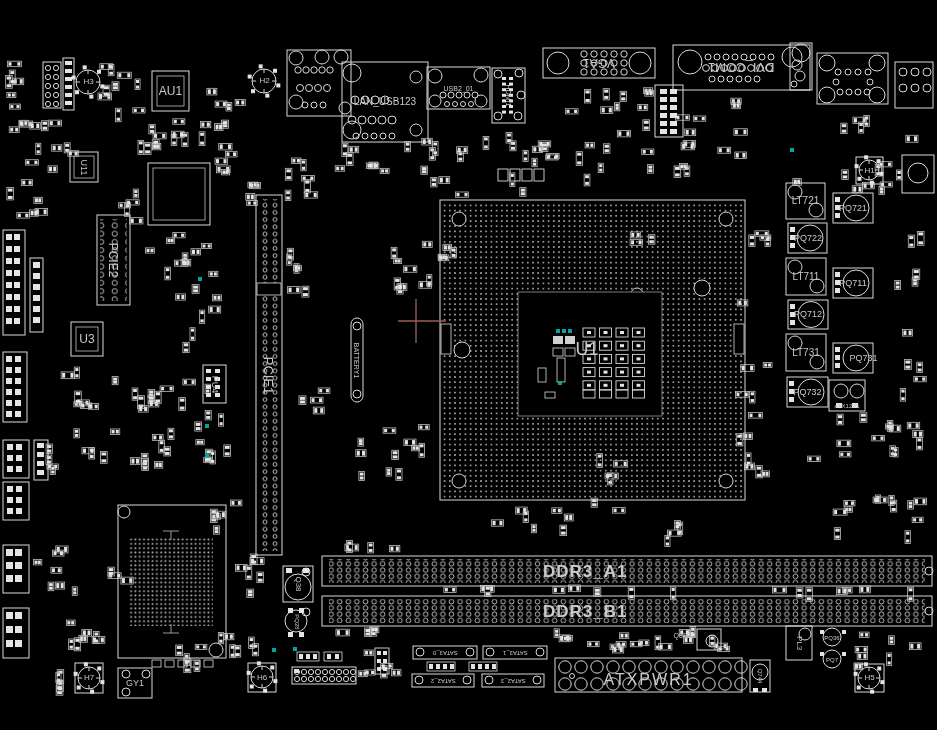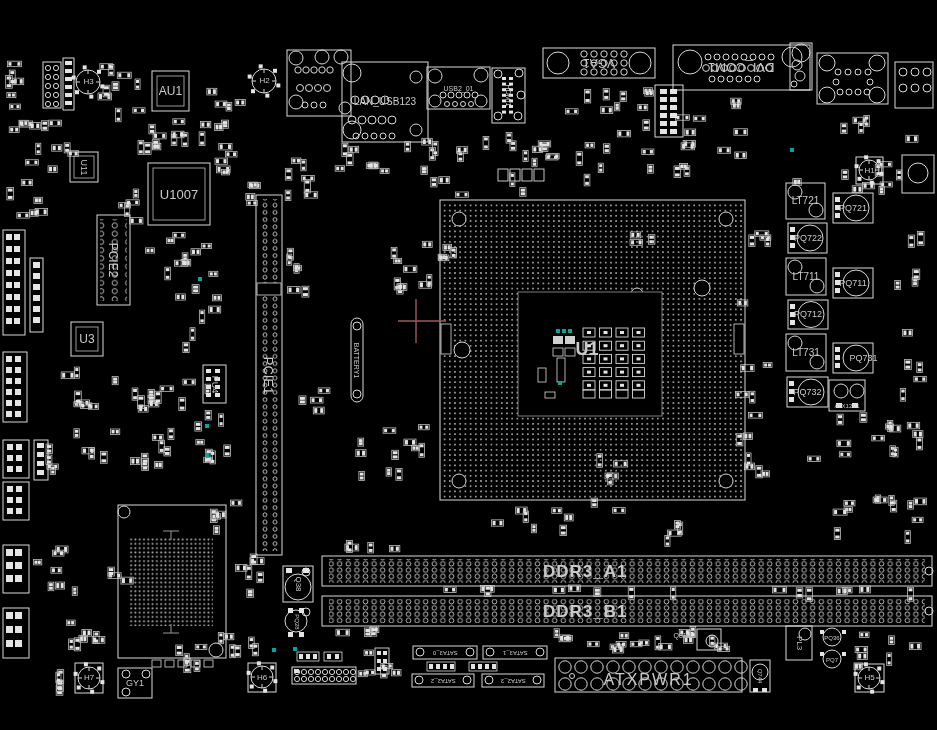--- a/index.html
+++ b/index.html
@@ -7,21 +7,21 @@
          font-family:"Liberation Sans",sans-serif;}
   #deco{position:absolute;left:0;top:0;}
   .comp{position:absolute;display:flex;align-items:center;justify-content:center;}
   .comp span{color:#c9c9c9;white-space:nowrap;line-height:1;font-family:"Liberation Sans",sans-serif;}
   .s6{font-size:6px}.s7{font-size:7px}.s8{font-size:8px}.s9{font-size:9px}.s10{font-size:10px}
   .s12{font-size:12px}.s13{font-size:13px}.s15{font-size:15px}.s16{font-size:16px}
   .s17{font-size:17px}.s18{font-size:18px}
   .dim{color:#8f8f8f}
   .big{color:#767676;font-weight:bold;letter-spacing:1px}
   .mid{color:#9a9a9a;letter-spacing:2px}
-  .dk{color:#6f6f6f;font-weight:bold}
+  .dk{color:#6f6f6f;font-weight:normal}
   .r90{transform:rotate(90deg)}
   .r180{transform:rotate(180deg)}
   .ddr{justify-content:flex-start;padding-left:221px;box-sizing:border-box;}
   .bot{align-items:flex-end;padding-bottom:2px;box-sizing:border-box;}
 </style>
 </head>
 <body>
 
 <div id="board">
   <svg id="deco" width="937" height="730">
@@ -1891,23 +1891,20 @@
   <div class="comp" style="left:855px;top:664px;width:29px;height:28px">
       <span class="s8">H5</span>
     </div>
 
   <div class="comp" style="left:152px;top:71px;width:37px;height:40px">
       <span class="s12">AU1</span>
     </div>
   <div class="comp" style="left:70px;top:152px;width:28px;height:30px">
       <span class="s9 r90">U11</span>
     </div>
-  <div class="comp" style="left:148px;top:163px;width:62px;height:62px">
-      <span class="s13">U1007</span>
-    </div>
   <div class="comp" style="left:71px;top:322px;width:32px;height:34px">
       <span class="s12">U3</span>
     </div>
   <div class="comp" style="left:203px;top:365px;width:23px;height:38px">
       <span class="s9 r90">PU4</span>
     </div>
 
   <div class="comp" style="left:342px;top:62px;width:86px;height:80px">
       <span class="s10 dim">LAN_USB123</span>
     </div>

